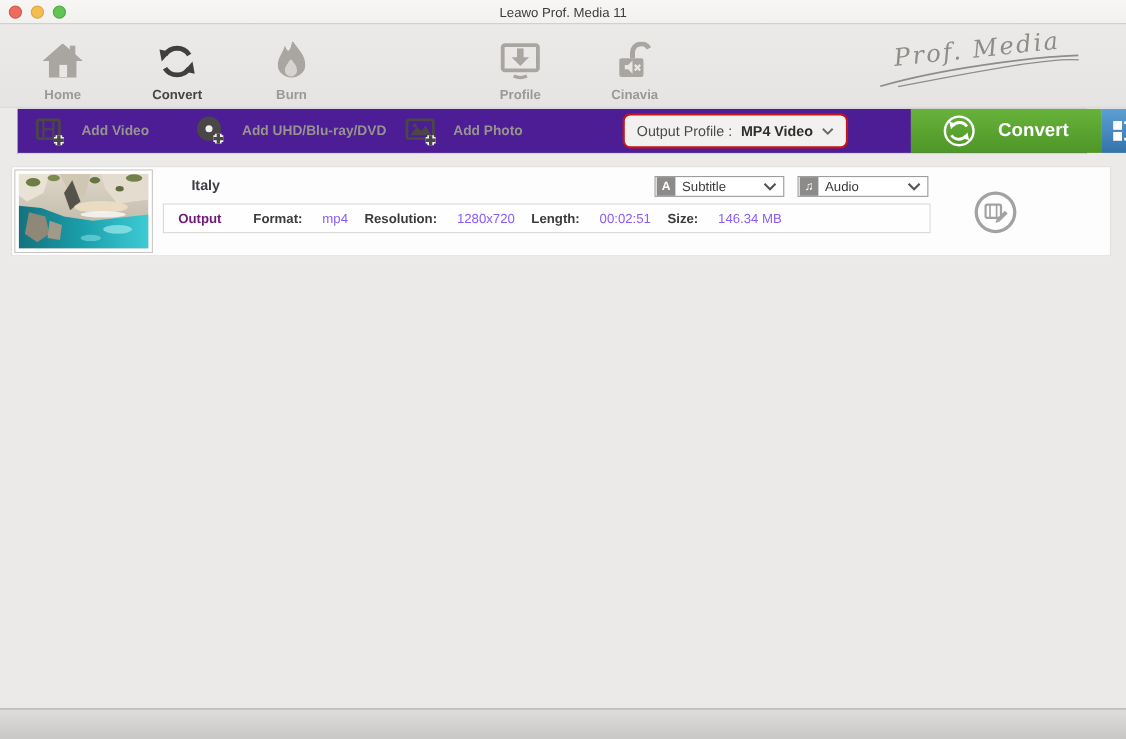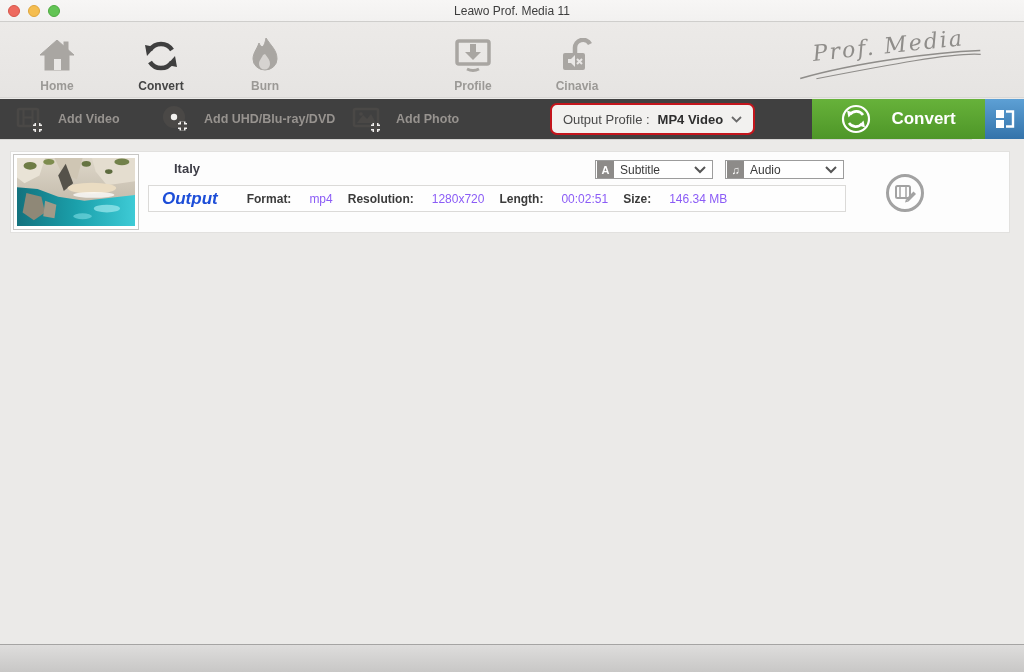--- a/index.html
+++ b/index.html
@@ -28,22 +28,22 @@
   .nav-item.active .nav-label { color:#454545; }
   .icon-gray { fill:#a9a6a2; stroke:#a9a6a2; }
 
   .brand { position:absolute; right:40px; top:10px; width:190px; text-align:center;
     transform:rotate(-6deg); }
   .brand-text { font-family:"DejaVu Serif", serif; font-style:italic; font-size:22px;
     color:#8f8d8a; letter-spacing:2px; white-space:nowrap; }
   .brand-swoosh { display:block; margin-top:-2px; }
 
   
-  .actionbar { position:absolute; top:99px; left:0; width:972px; height:41px;
-    background:#404040; border-bottom:1px solid #d6d5d3; }
+  .actionbar { position:absolute; top:99px; left:16px; width:972px; height:41px;
+    background:#4c1d95; border-bottom:1px solid #d6d5d3; }
   .add-group { position:absolute; top:0; height:40px; display:flex; align-items:center; gap:14px; cursor:default; }
   .add-label { font-size:12.5px; font-weight:bold; color:#97938f; }
   .add-icon svg { display:block; }
 
   .profile-box { position:absolute; left:550px; top:4px; width:205px; height:32px;
     border:2.5px solid #c3151c; border-radius:7px; display:flex; align-items:center;
     justify-content:center; gap:8px; background:#f2f1ef; cursor:default; }
   .profile-label { font-size:13px; color:#4a4a4a; }
   .profile-value { font-size:13px; color:#2e2e2e; font-weight:bold; }
 
@@ -68,21 +68,21 @@
   .select.subtitle { left:584px; width:118px; }
   .select.audio { left:714px; width:119px; }
   .select-badge { width:17px; height:17px; margin:0 0 0 1px; background:#8d8b89; color:#ffffff;
     font-size:11px; font-weight:bold; display:flex; align-items:center; justify-content:center; }
   .select-text { font-size:12px; color:#3a3a3a; margin-left:6px; flex:1; }
   .select-chevron { margin-right:6px; }
 
   .output-box { position:absolute; left:137px; top:33px; width:698px; height:27px;
     border:1px solid #dbdad8; background:#fefefe; display:flex; align-items:center;
     padding-left:13px; gap:15px; }
-  .out-heading { font-size:17px; font-weight:bold; font-style:italic; color:#1d4ed8; margin-right:14px; }
+  .out-heading { font-size:12px; font-weight:bold; color:#701a75; margin-right:14px; }
   .out-pair { display:flex; gap:18px; font-size:12px; }
   .out-label { font-weight:bold; color:#3b3b3b; }
   .out-value { color:#8b5cf6; }
 
   .edit-btn { position:absolute; left:874px; top:21px; width:40px; height:40px; cursor:pointer; }
 
   
   .bottombar { position:absolute; left:0; top:644px; width:1024px; height:28px;
     background:linear-gradient(#dedddc,#c8c7c6); border-top:1px solid #a5a4a3; }
 </style>

